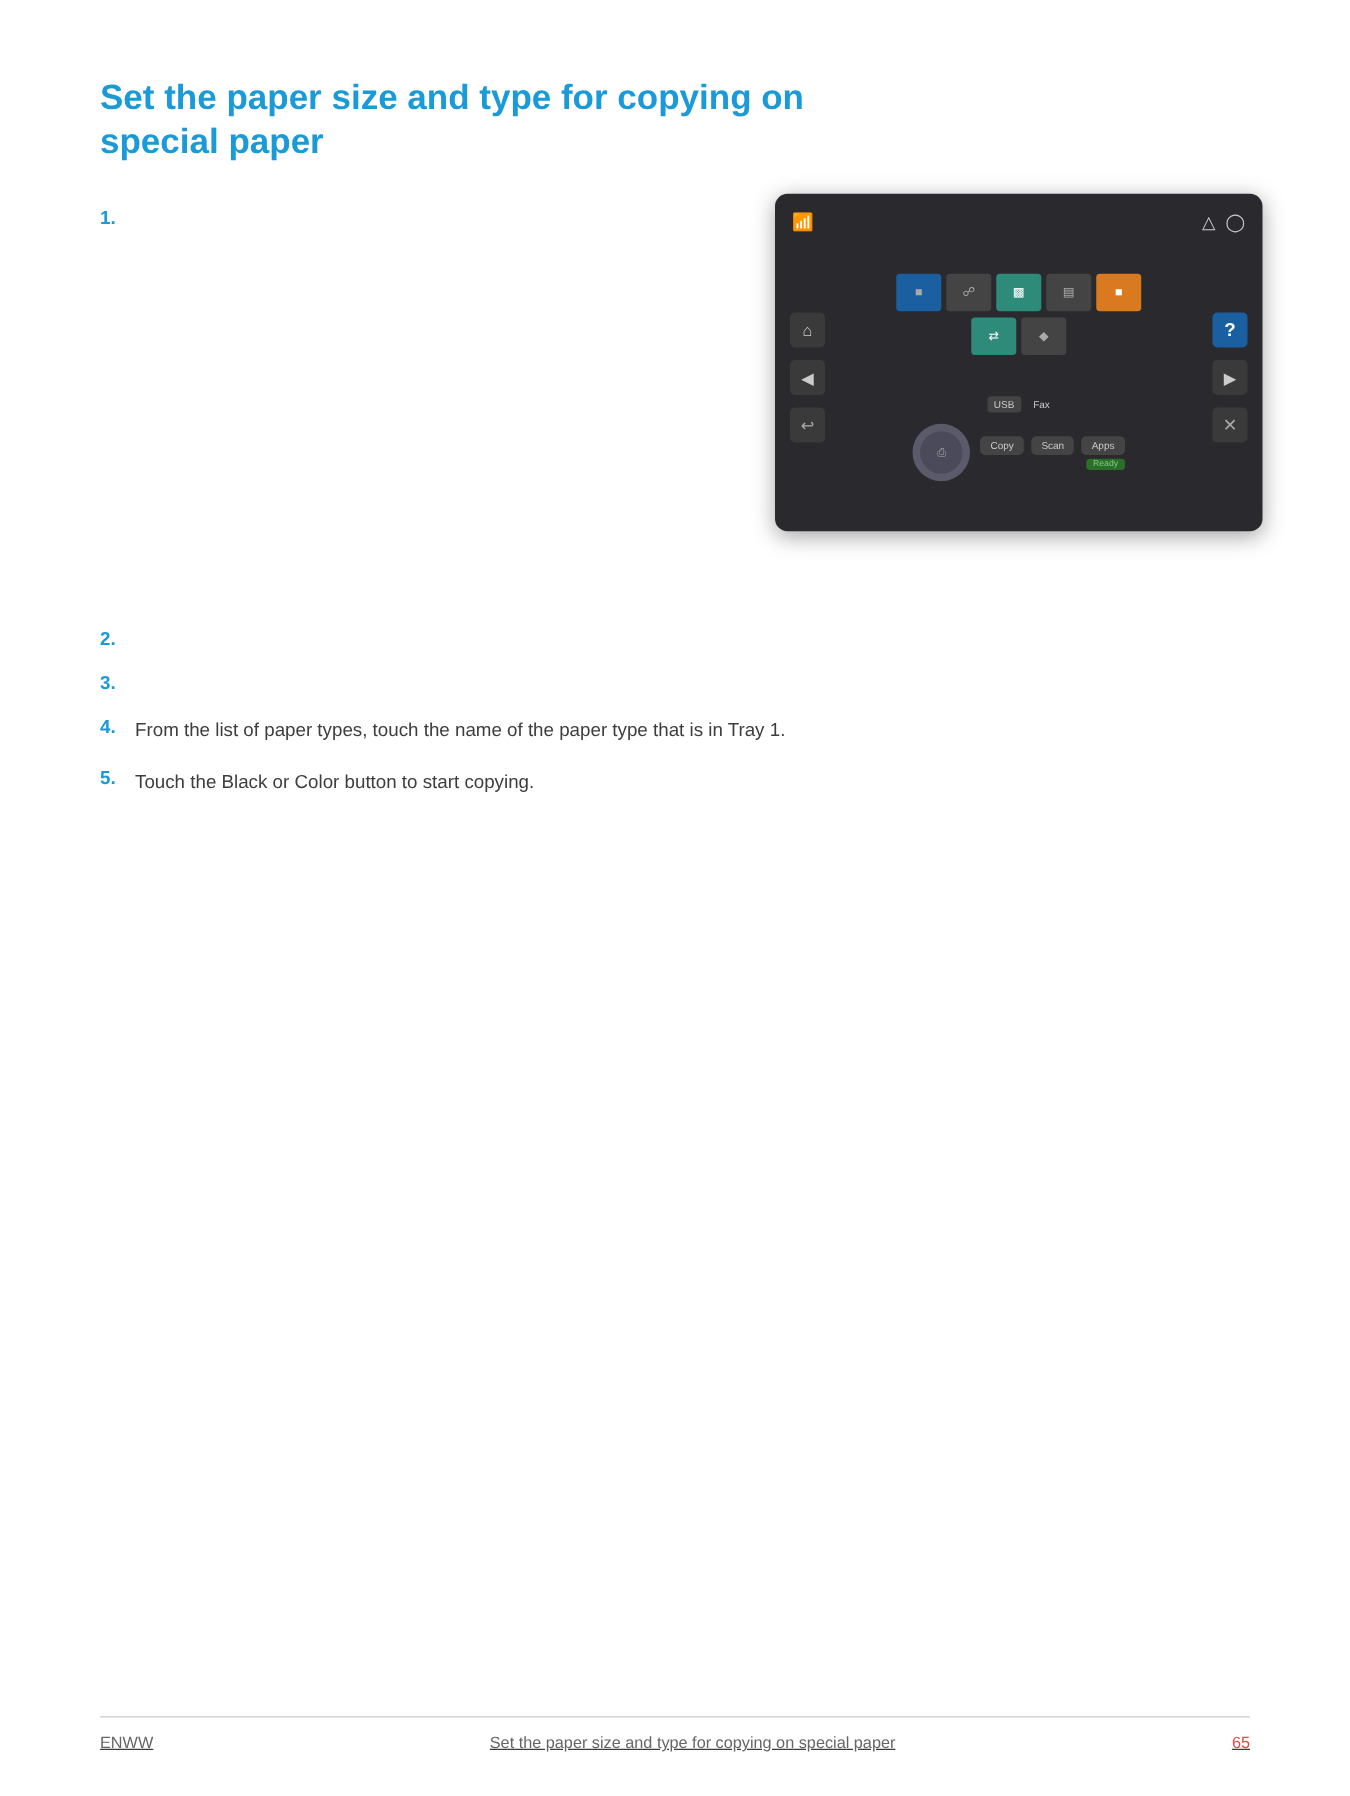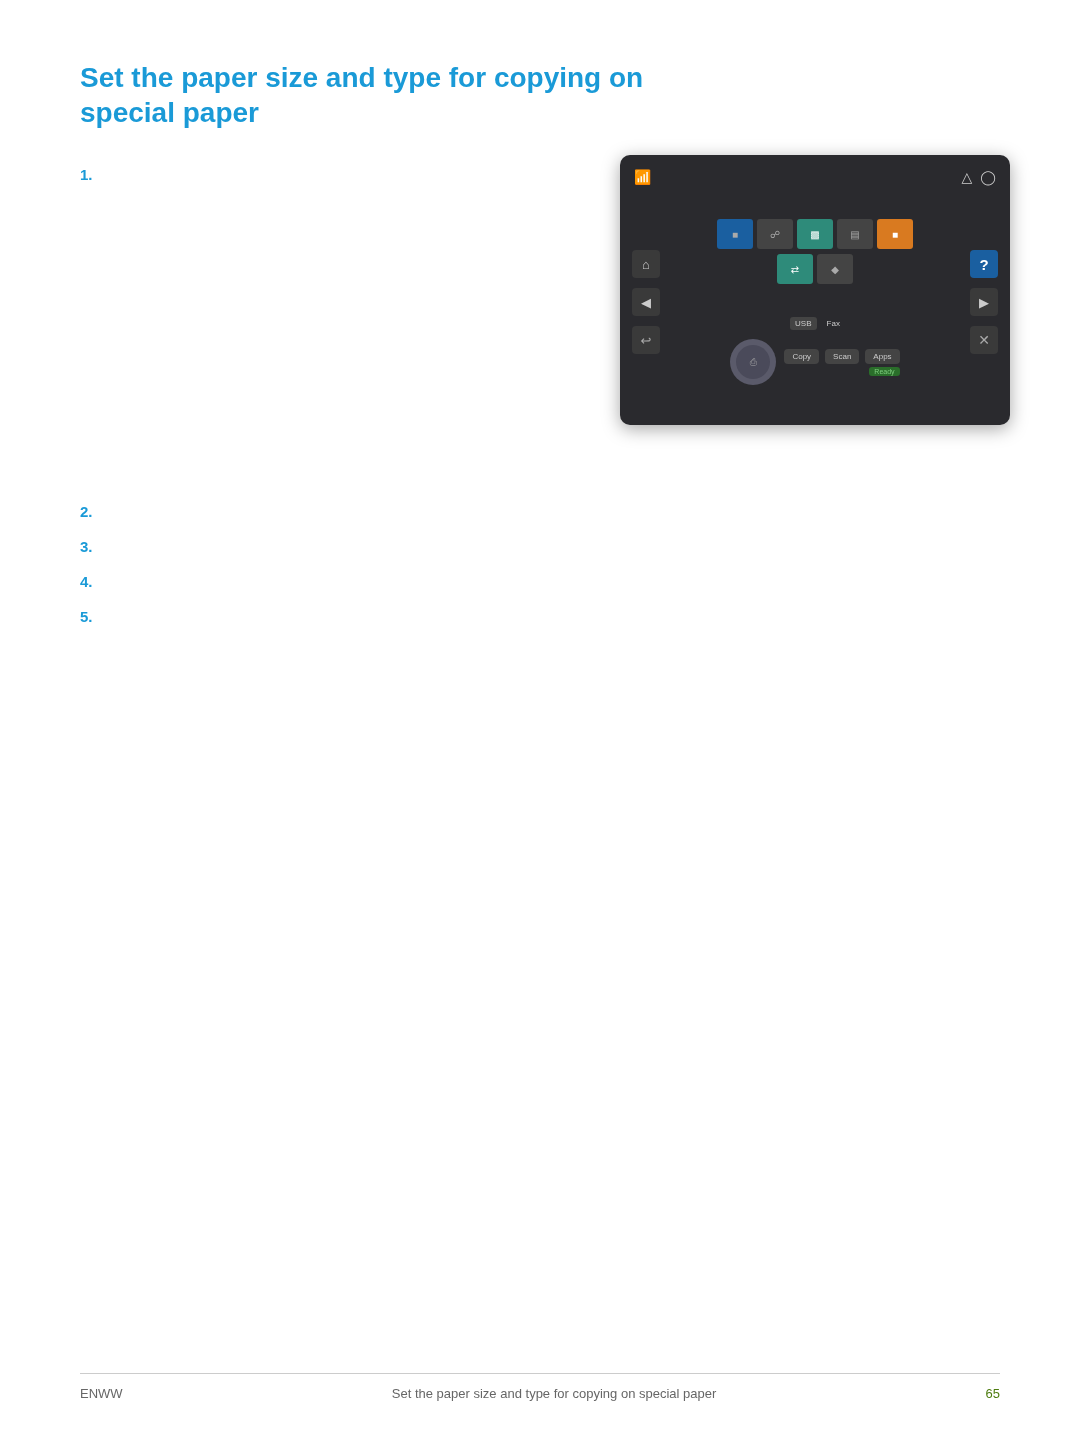--- a/index.html
+++ b/index.html
@@ -271,37 +271,38 @@
     .page-footer {
       position: absolute;
       bottom: 36px;
       left: 80px;
       right: 80px;
       display: flex;
       justify-content: space-between;
       align-items: center;
       border-top: 1px solid #cccccc;
       padding-top: 12px;
+      text-decoration: underline;
     }
 
     .footer-left {
       font-size: 13px;
       color: #666;
     }
 
     .footer-center {
       font-size: 13px;
       color: #666;
       flex: 1;
       text-align: center;
     }
 
     .footer-right {
       font-size: 13px;
-      color: #4d7c0f;
+      color: #ef4444;
     }
   </style>
 </head>
 <body>
 
 <div class="page-content">
 
   <h1 class="page-title">Set the paper size and type for copying on special paper</h1>
 
   <div class="step-item">
@@ -380,24 +381,28 @@
     <div class="step-item">
       <span class="step-num">2.</span>
     </div>
 
     <div class="step-item">
       <span class="step-num">3.</span>
     </div>
 
     <div class="step-item">
       <span class="step-num">4.</span>
+      <span class="step-desc">From the list of paper types, touch the name of the paper type that is in Tray 1.</span>
     </div>
 
     <div class="step-item">
       <span class="step-num">5.</span>
+      <span class="step-desc">
+        Touch the <span class="highlight-blue">Black</span> or <span class="highlight-blue">Color</span> button to start copying.
+      </span>
     </div>
 
   </div>
 </div>
 
 <div class="page-footer">
   <span class="footer-left">ENWW</span>
   <span class="footer-center">Set the paper size and type for copying on special paper</span>
   <span class="footer-right">65</span>
 </div>

